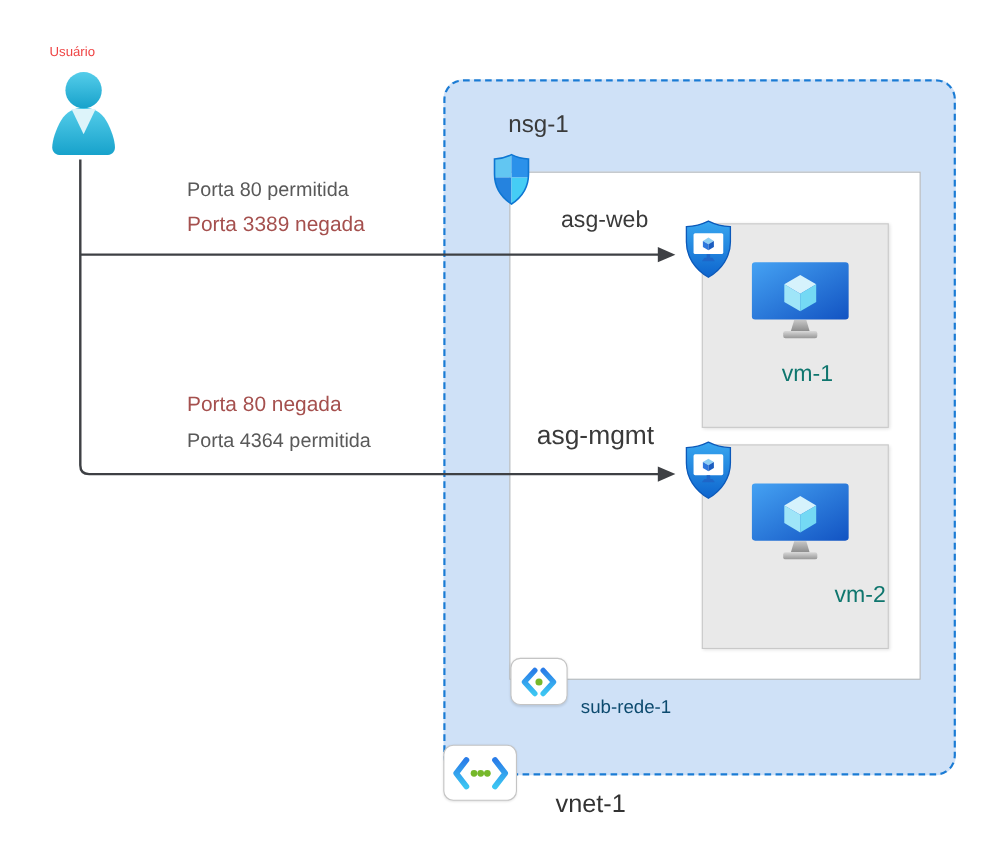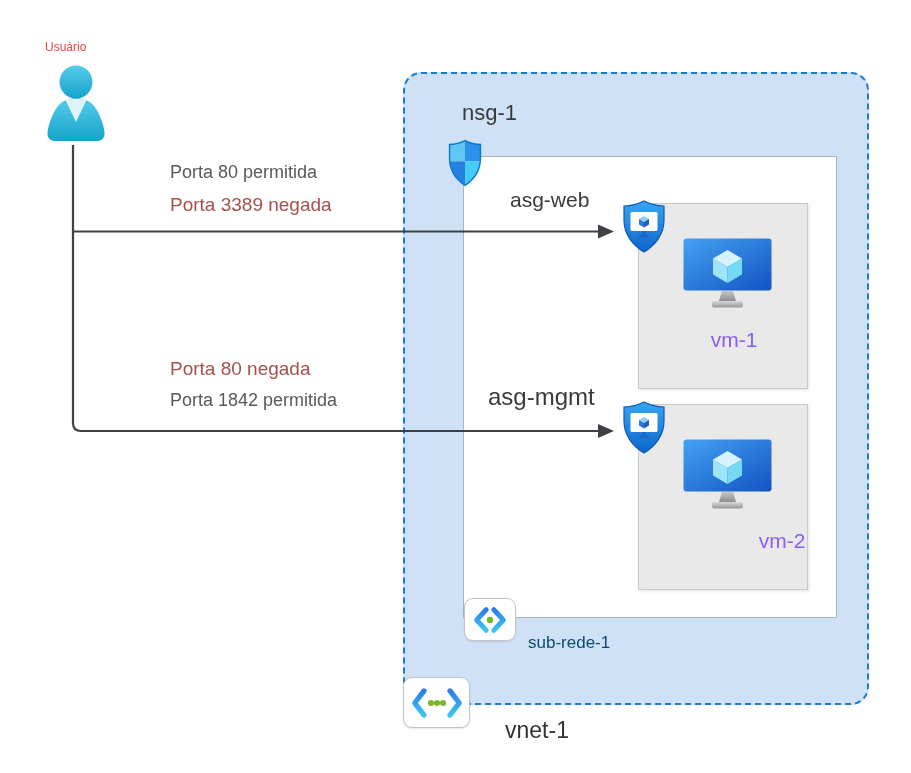--- a/index.html
+++ b/index.html
@@ -22,21 +22,21 @@
     box-shadow:1px 1px 3px rgba(0,0,0,0.12);
   }
   #vm1-box{left:638px;top:203px;}
   #vm2-box{left:638px;top:404px;}
   
   .lbl{color:#3a3a3a;white-space:nowrap;}
   .user-lbl{left:45px;top:40px;font-size:12px;color:#ef4444;}
   .nsg-lbl{left:430px;top:100px;font-size:22px;margin-left:32px;}
   .asg-web-lbl{left:510px;top:188px;font-size:21px;}
   .asg-mgmt-lbl{left:488px;top:383px;font-size:24px;}
-  .vm-lbl{width:192px;text-align:center;font-size:21px;color:#8b5cf6;}
+  .vm-lbl{width:192px;text-align:center;font-size:21px;color:#0f766e;}
   #vm1-lbl{left:638px;top:328px;}
   #vm2-lbl{left:638px;top:529px;padding-left:48px;}
   .subnet-lbl{left:528px;top:633px;font-size:17px;color:#0c4a6e;}
   .vnet-lbl{left:505px;top:717px;font-size:23px;color:#333333;}
   .flow-line{font-size:18px;}
   .flow-line.denied{font-size:19px;}
   #flow1-l1{left:170px;top:162px;}
   #flow1-l2{left:170px;top:194px;}
   #flow2-l1{left:170px;top:358px;}
   #flow2-l2{left:170px;top:390px;}
@@ -195,15 +195,15 @@
   <div class="abs lbl asg-web-lbl">asg-web</div>
   <div class="abs lbl asg-mgmt-lbl">asg-mgmt</div>
   <div id="vm1-lbl" class="abs lbl vm-lbl">vm-1</div>
   <div id="vm2-lbl" class="abs lbl vm-lbl">vm-2</div>
   <div class="abs lbl subnet-lbl">sub-rede-1</div>
   <div class="abs lbl vnet-lbl">vnet-1</div>
 
   <div id="flow1-l1" class="abs flow-line allowed">Porta 80 permitida</div>
   <div id="flow1-l2" class="abs flow-line denied">Porta 3389 negada</div>
   <div id="flow2-l1" class="abs flow-line denied">Porta 80 negada</div>
-  <div id="flow2-l2" class="abs flow-line allowed">Porta 1842 permitida</div>
+  <div id="flow2-l2" class="abs flow-line allowed">Porta 4364 permitida</div>
 
 </div>
 
 </body></html>

